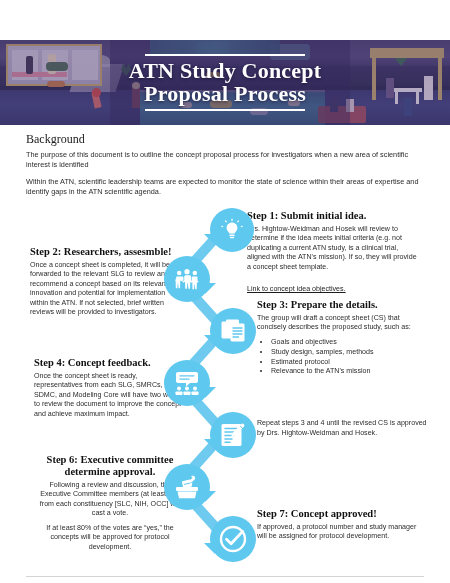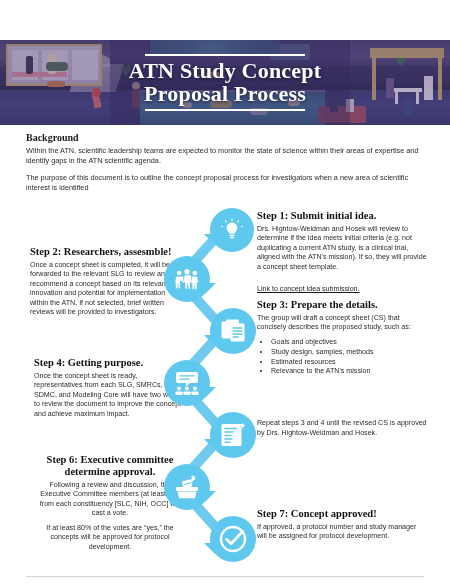--- a/index.html
+++ b/index.html
@@ -91,22 +91,22 @@
   .rule.bot { margin-top:3px; }
   .banner-title h1 {
     font-family:"Liberation Serif", serif;
     font-weight:bold; font-size:22px; line-height:1.04;
     color:#ffffff; text-align:center; letter-spacing:.2px;
     text-shadow:0 1px 3px rgba(20,12,45,.65);
   }
 
   
   .bg-block { position:absolute; left:26px; top:92px; width:400px; }
-  .bg-head { font-family:"Liberation Serif", serif; font-weight:bold;
-    font-size:10px; color:#1a1a1a; margin-bottom:3px; }
+  .bg-head { font-family:"Liberation Serif", serif; font-weight:normal;
+    font-size:12px; color:#1a1a1a; margin-bottom:3px; }
   .bg-p { font-size:7.3px; line-height:1.33; color:#2b2b2b; margin-bottom:8px; }
 
   
   .flow { position:absolute; left:0; top:160px; width:450px; height:370px; }
   .connector { position:absolute; background:#6ecbef; z-index:1; }
   .node {
     position:absolute; border-radius:50%; background:#5ec8ef;
     display:flex; align-items:center; justify-content:center; z-index:2;
   }
   .node svg { display:block; }
@@ -116,21 +116,21 @@
 
   
   .step { position:absolute; }
   .step h3 { font-family:"Liberation Serif", serif; font-weight:bold;
     font-size:10.5px; line-height:1.14; color:#111; margin-bottom:3px; }
   .step p { font-size:7.1px; line-height:1.34; color:#2b2b2b; margin-bottom:5px; }
   .step ul { margin:1px 0 0 14px; }
   .step li { font-size:7.1px; line-height:1.38; color:#2b2b2b; }
   .step a.linklike { font-size:7.1px; color:#1c1c1c; text-decoration:underline; }
 
-  .s1 { left:257px; top:170px;  width:170px; }
+  .s1 { left:247px; top:170px;  width:170px; }
   .s2 { left:30px;  top:206px;  width:150px; }
   .s3 { left:257px; top:259px;  width:170px; }
   .s4 { left:34px;  top:317px;  width:152px; }
   .s5 { left:257px; top:379px;  width:170px; }
   .s6 { left:34px;  top:414px;  width:152px;text-align:center; }
   .s7 { left:257px; top:468px;  width:170px; }
 
   
   .footer-rule { position:absolute; left:26px; top:536px; width:398px; height:1px;
     background:#d4d4d4; }
@@ -211,22 +211,22 @@
       <h1>
         <span>ATN Study Concept</span><br>
         <span>Proposal Process</span>
       </h1>
       <div class="rule bot"></div>
     </div>
   </div>
 
   <div class="bg-block">
     <div class="bg-head">Background</div>
+    <p class="bg-p">The purpose of this document is to outline the concept proposal process for investigators when a new area of scientific interest is identified</p>
     <p class="bg-p">Within the ATN, scientific leadership teams are expected to monitor the state of science within their areas of expertise and identify gaps in the ATN scientific agenda.</p>
-    <p class="bg-p">The purpose of this document is to outline the concept proposal process for investigators when a new area of scientific interest is identified</p>
   </div>
 
   <div class="flow">
 
     <div class="connector" style="left:196px; top:32px; width:10px; height:44px; transform:rotate(42deg); transform-origin:center;"></div>
     <div class="connector" style="left:196px; top:82px; width:10px; height:44px; transform:rotate(-42deg); transform-origin:center;"></div>
     <div class="connector" style="left:196px; top:132px; width:10px; height:46px; transform:rotate(42deg); transform-origin:center;"></div>
     <div class="connector" style="left:196px; top:184px; width:10px; height:46px; transform:rotate(-42deg); transform-origin:center;"></div>
     <div class="connector" style="left:196px; top:236px; width:10px; height:46px; transform:rotate(42deg); transform-origin:center;"></div>
     <div class="connector" style="left:196px; top:288px; width:10px; height:46px; transform:rotate(-42deg); transform-origin:center;"></div>
@@ -336,41 +336,41 @@
         <circle cx="14" cy="14" r="12" fill="none" stroke="#ffffff" stroke-width="2.4"></circle>
         <path d="M7.5 14.2l4.6 4.6L23.6 6.4" fill="none" stroke="#ffffff" stroke-width="2.8" stroke-linecap="round" stroke-linejoin="round"></path>
       </svg>
       <div class="tail" style="left:-6px; top:27px; border-top:11px solid #5ec8ef; border-left:11px solid transparent;"></div>
     </div>
   </div>
 
   <div class="step s1">
     <h3>Step 1: Submit initial idea.</h3>
     <p>Drs. Hightow-Weidman and Hosek will review to determine if the idea meets initial criteria (e.g. not duplicating a current ATN study, is a clinical trial, aligned with the ATN's mission). If so, they will provide a concept sheet template.</p>
-    <a class="linklike" href="#">Link to concept idea submission.</a>
+    <a class="linklike" href="#">Link to concept idea objectives.</a>
   </div>
 
   <div class="step s2">
     <h3>Step 2: Researchers, assesmble!</h3>
     <p>Once a concept sheet is completed, it will be forwarded to the relevant SLG to review and recommend a concept based on its relevance, innovation and potential for implementation within the ATN. If not selected, brief written reviews will be provided to investigators.</p>
   </div>
 
   <div class="step s3">
     <h3>Step 3: Prepare the details.</h3>
     <p>The group will draft a concept sheet (CS) that concisely describes the proposed study, such as:</p>
     <ul>
       <li>Goals and objectives</li>
       <li>Study design, samples, methods</li>
-      <li>Estimated resources</li>
+      <li>Estimated protocol</li>
       <li>Relevance to the ATN's mission</li>
     </ul>
   </div>
 
   <div class="step s4">
-    <h3>Step 4: Getting purpose.</h3>
+    <h3>Step 4: Concept feedback.</h3>
     <p>Once the concept sheet is ready, representatives from each SLG, SMRCs, SDMC, and Modeling Core will have two weeks to review the document to improve the concept and achieve maximum impact.</p>
   </div>
 
   <div class="step s5">
     <p>Repeat steps 3 and 4 until the revised CS is approved by Drs. Hightow-Weidman and Hosek.</p>
   </div>
 
   <div class="step s6">
     <h3>Step 6: Executive committee determine approval.</h3>
     <p>Following a review and discussion, the Executive Committee members (at least one from each constituency [SLC, NIH, OCC] will cast a vote.</p>

